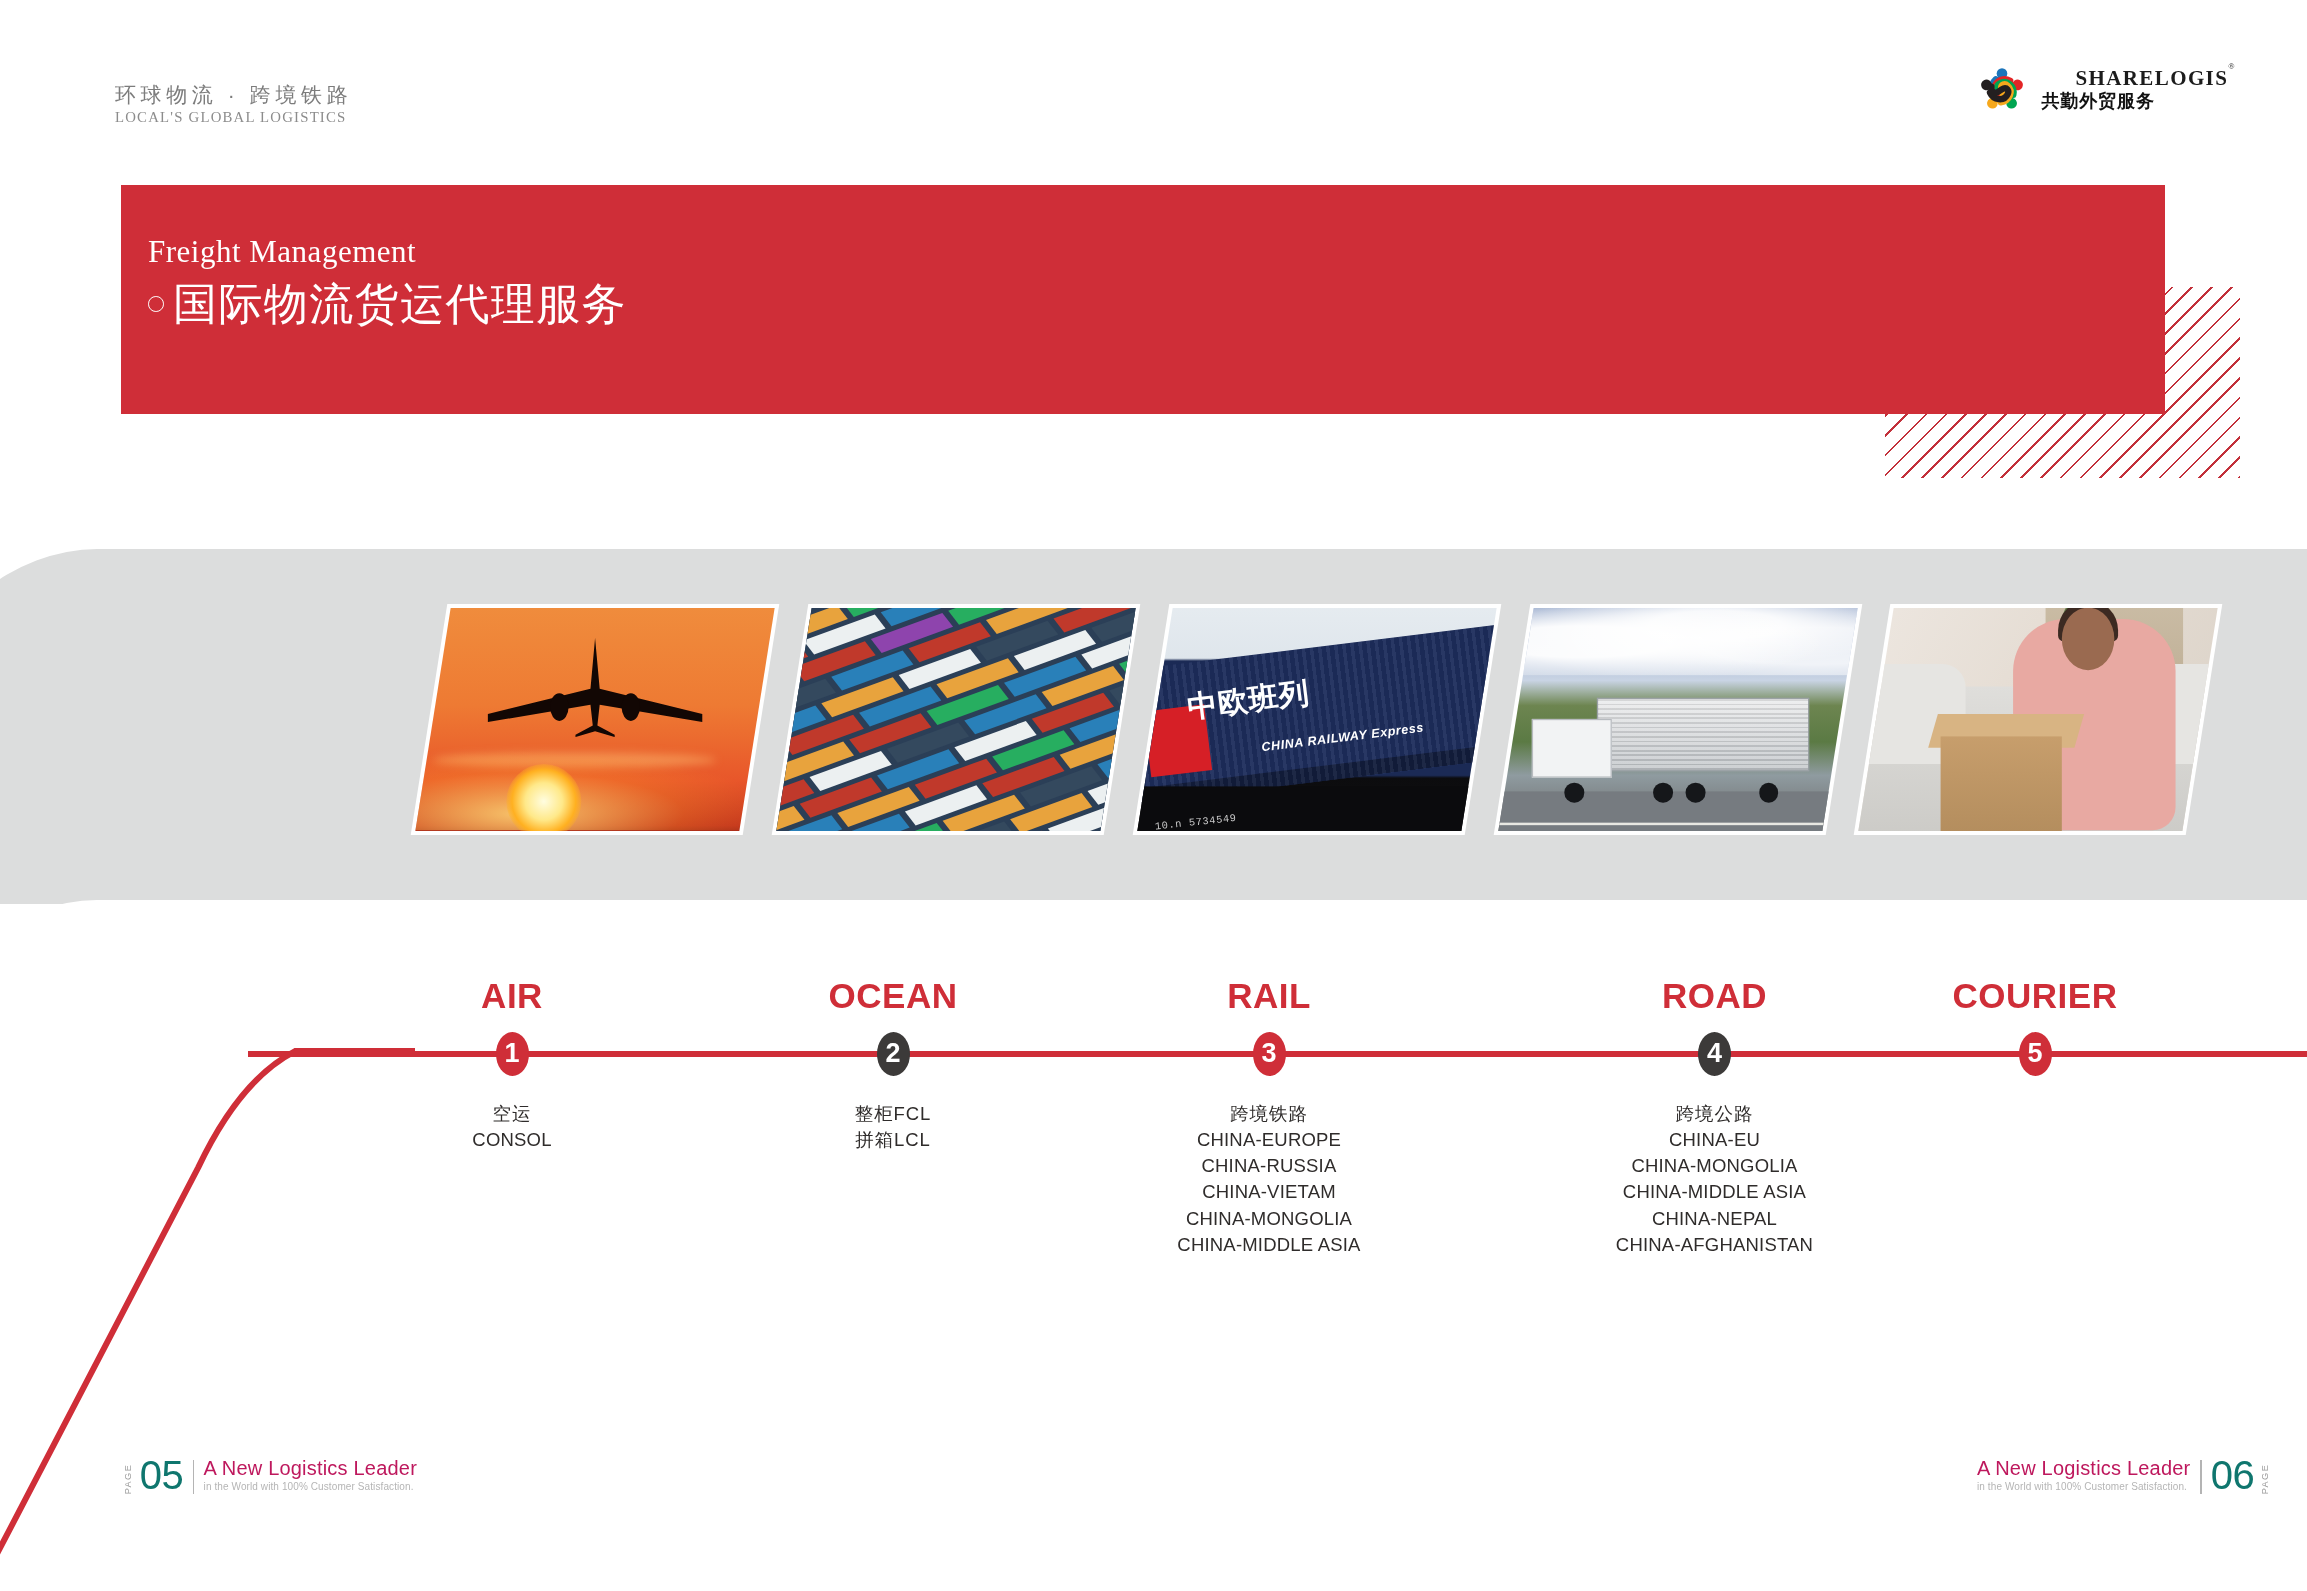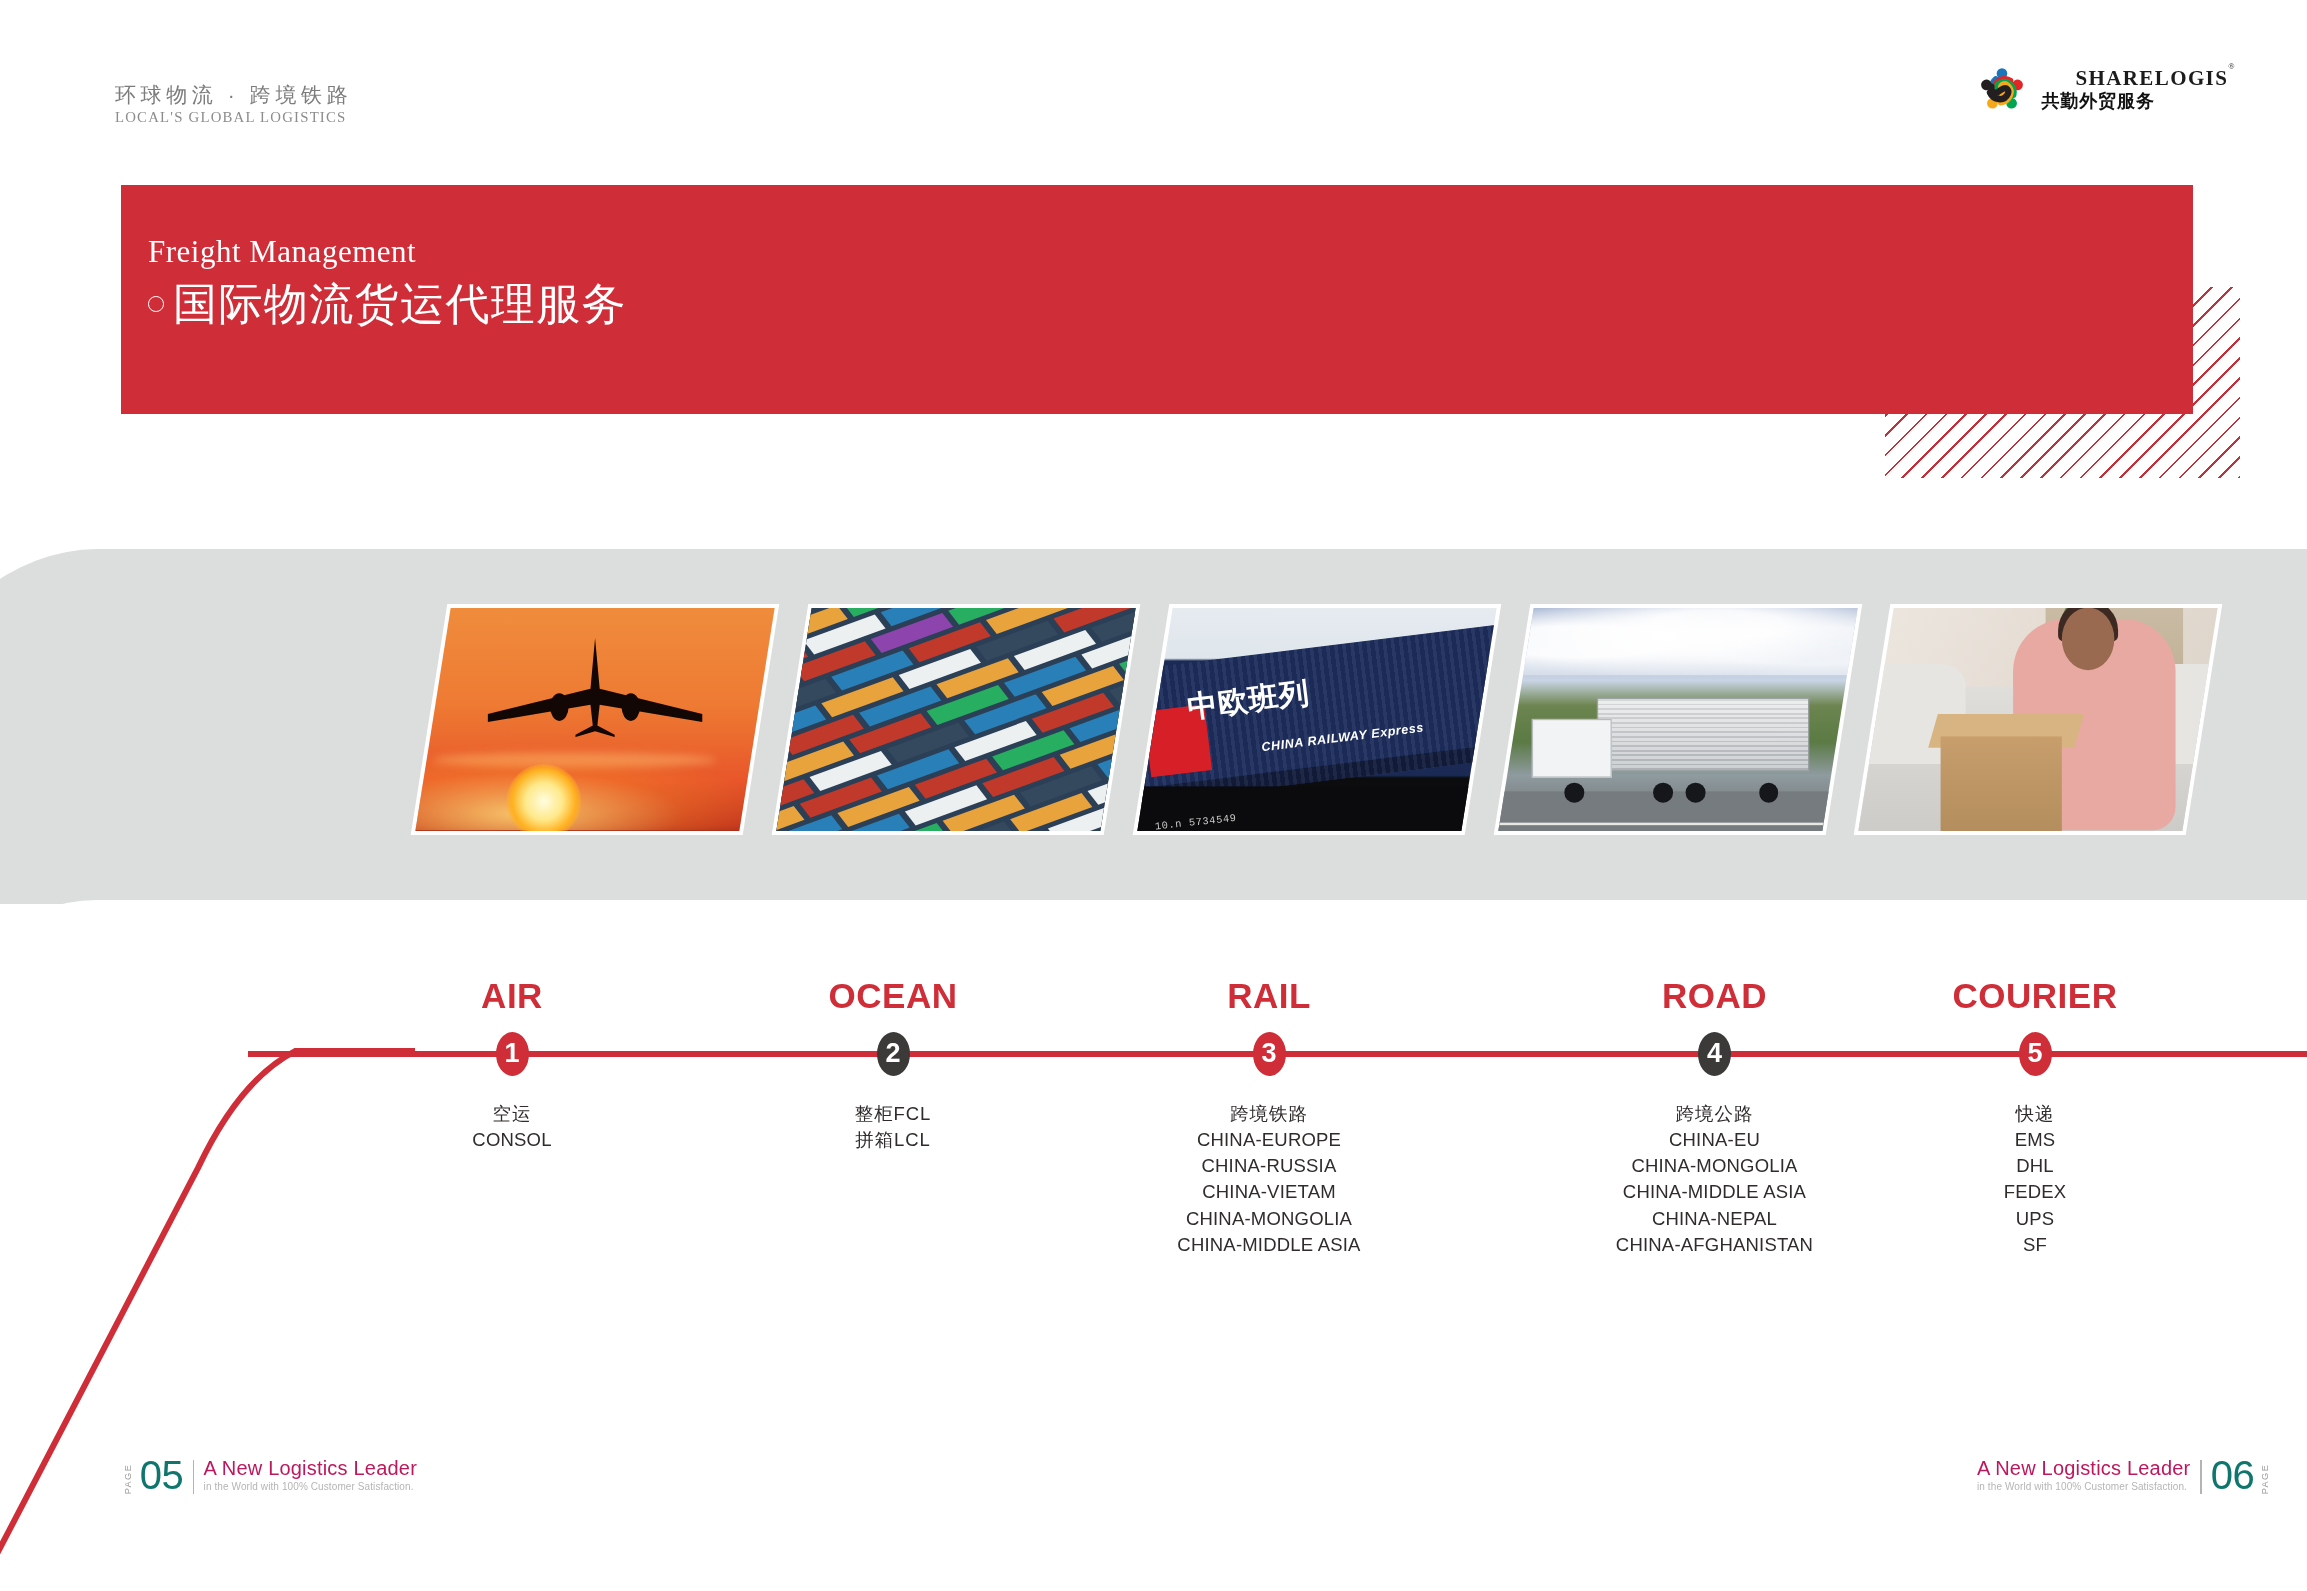--- a/index.html
+++ b/index.html
@@ -38,21 +38,20 @@
   }
   .logo-reg{font-size:8.3px;vertical-align:super;position:relative;top:-7.4px;font-weight:400;}
   .logo-cn{
     font-size:18px;color:#111;letter-spacing:0.9px;margin-top:3.7px;font-weight:700;white-space:nowrap;
   }
 
   
   .banner{
     position:absolute;left:121px;top:185px;width:2044px;height:229px;
     background:#cf2e38;
-    padding-left:28px;
   }
   .banner-inner{position:absolute;left:27px;top:51px;}
   .banner-en{
     font-family:"Liberation Serif", serif;
     color:#ffffff;font-size:31px;letter-spacing:0.5px;line-height:1;
     white-space:nowrap;
   }
   .banner-cn{
     color:#ffffff;font-size:44px;line-height:1.1;margin-top:13px;letter-spacing:1.4px;
     display:flex;align-items:center;gap:6.5px;white-space:nowrap;font-weight:400;
@@ -511,28 +510,20 @@
         <div>CHINA-MONGOLIA</div>
         <div>CHINA-MIDDLE ASIA</div>
         <div>CHINA-NEPAL</div>
         <div>CHINA-AFGHANISTAN</div>
       </div>
     </div>
 
     <div class="col" style="left:1938px;width:194px;">
       <div class="col-title">COURIER</div>
       <div class="badge red">5</div>
-      <div class="col-list">
-        <div class="cn">快递</div>
-        <div>EMS</div>
-        <div>DHL</div>
-        <div>FEDEX</div>
-        <div>UPS</div>
-        <div>SF</div>
-      </div>
     </div>
   </div>
 
   <div class="footer-left">
     <div class="page-word">PAGE</div>
     <div class="page-num">05</div>
     <div class="page-bar"></div>
     <div class="foot-txt">
       <div class="t1">A New Logistics Leader</div>
       <div class="t2">in the World with 100% Customer Satisfaction.</div>

